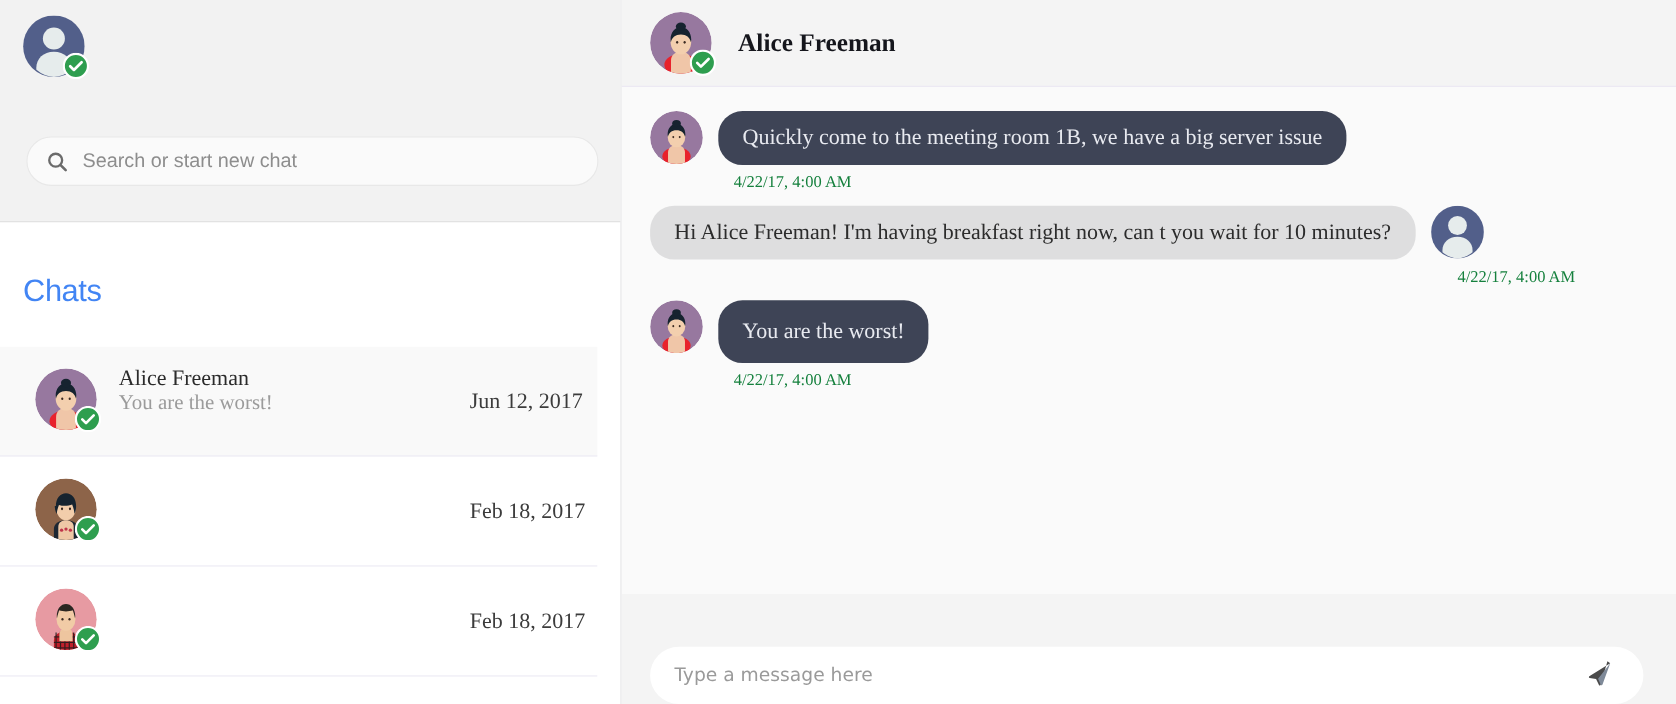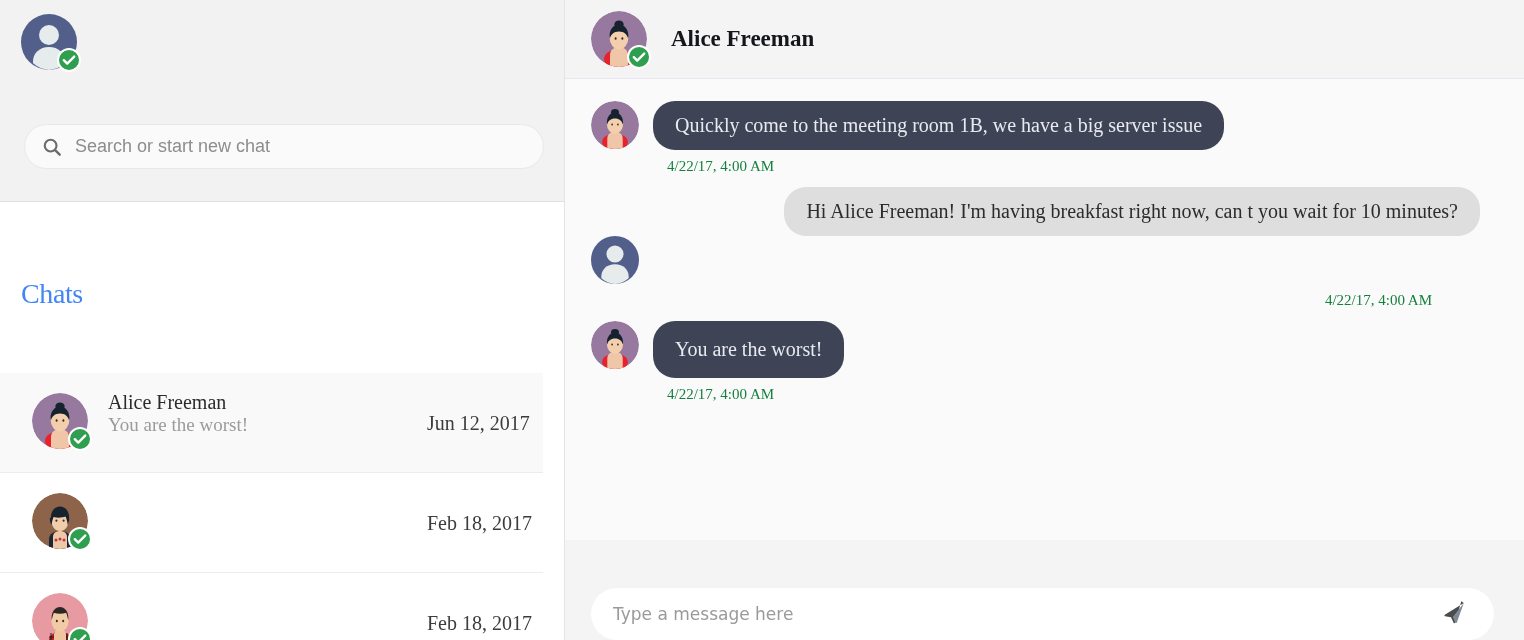--- a/index.html
+++ b/index.html
@@ -11,21 +11,20 @@
   }
   .app { display: flex; width: 1524px; height: 640px; }
 
   
   .sidebar {
     width: 565px; height: 640px;
     background: #ffffff;
     border-right: 1px solid #e4e4e6;
     display: flex; flex-direction: column;
     position: relative;
-    gap: 29px;
   }
   .sidebar-top {
     height: 202px;
     background: #f2f2f2;
     border-bottom: 1px solid #e0e0e0;
     position: relative;
     flex: none;
   }
   .me-avatar-wrap {
     position: absolute; left: 21px; top: 14px;
@@ -46,21 +45,21 @@
   .search-icon { width: 26px; height: 22px; flex: none; display:flex; align-items:center; justify-content:center; }
   .search-input {
     border: none; outline: none; background: transparent;
     font-family: "Liberation Sans", sans-serif;
     font-size: 18px; color: #444;
     margin-left: 10px; width: 440px;
   }
   .search-input::placeholder { color: #8d8d8d; }
 
   .chats-title {
-    font-family: Liberation Serif, serif;
+    font-family: Liberation Sans, sans-serif;
     font-size: 28px;
     color: #4285f4;
     padding: 47px 0 0 21px;
     letter-spacing: -0.4px;
     flex: none;
   }
   .chat-list { margin-top: 34px; flex: 1; overflow: hidden; }
   .chat-row {
     position: relative;
     display: flex; align-items: flex-start;
@@ -102,21 +101,21 @@
     font-size: 23px; font-weight: bold; color: #15161c;
     margin-left: 24px;
   }
 
   .messages {
     flex: 1; background: #fafafa;
     padding: 22px 30px 10px 26px;
     overflow: hidden;
   }
   .msg-row { display: flex; margin-bottom: 6px; }
-  .msg-row.out { justify-content: flex-start; flex-direction: column; }
+  .msg-row.out { justify-content: flex-start; }
   .msg-av-wrap { width: 48px; height: 48px; flex: none; margin-top: 0px; }
   .msg-col { display: flex; flex-direction: column; }
   .msg-col.out { align-items: flex-end; }
   .bubble {
     border-radius: 22px;
     padding: 11px 22px;
     font-size: 20px;
     max-width: 780px;
     line-height: 1.35;
   }

